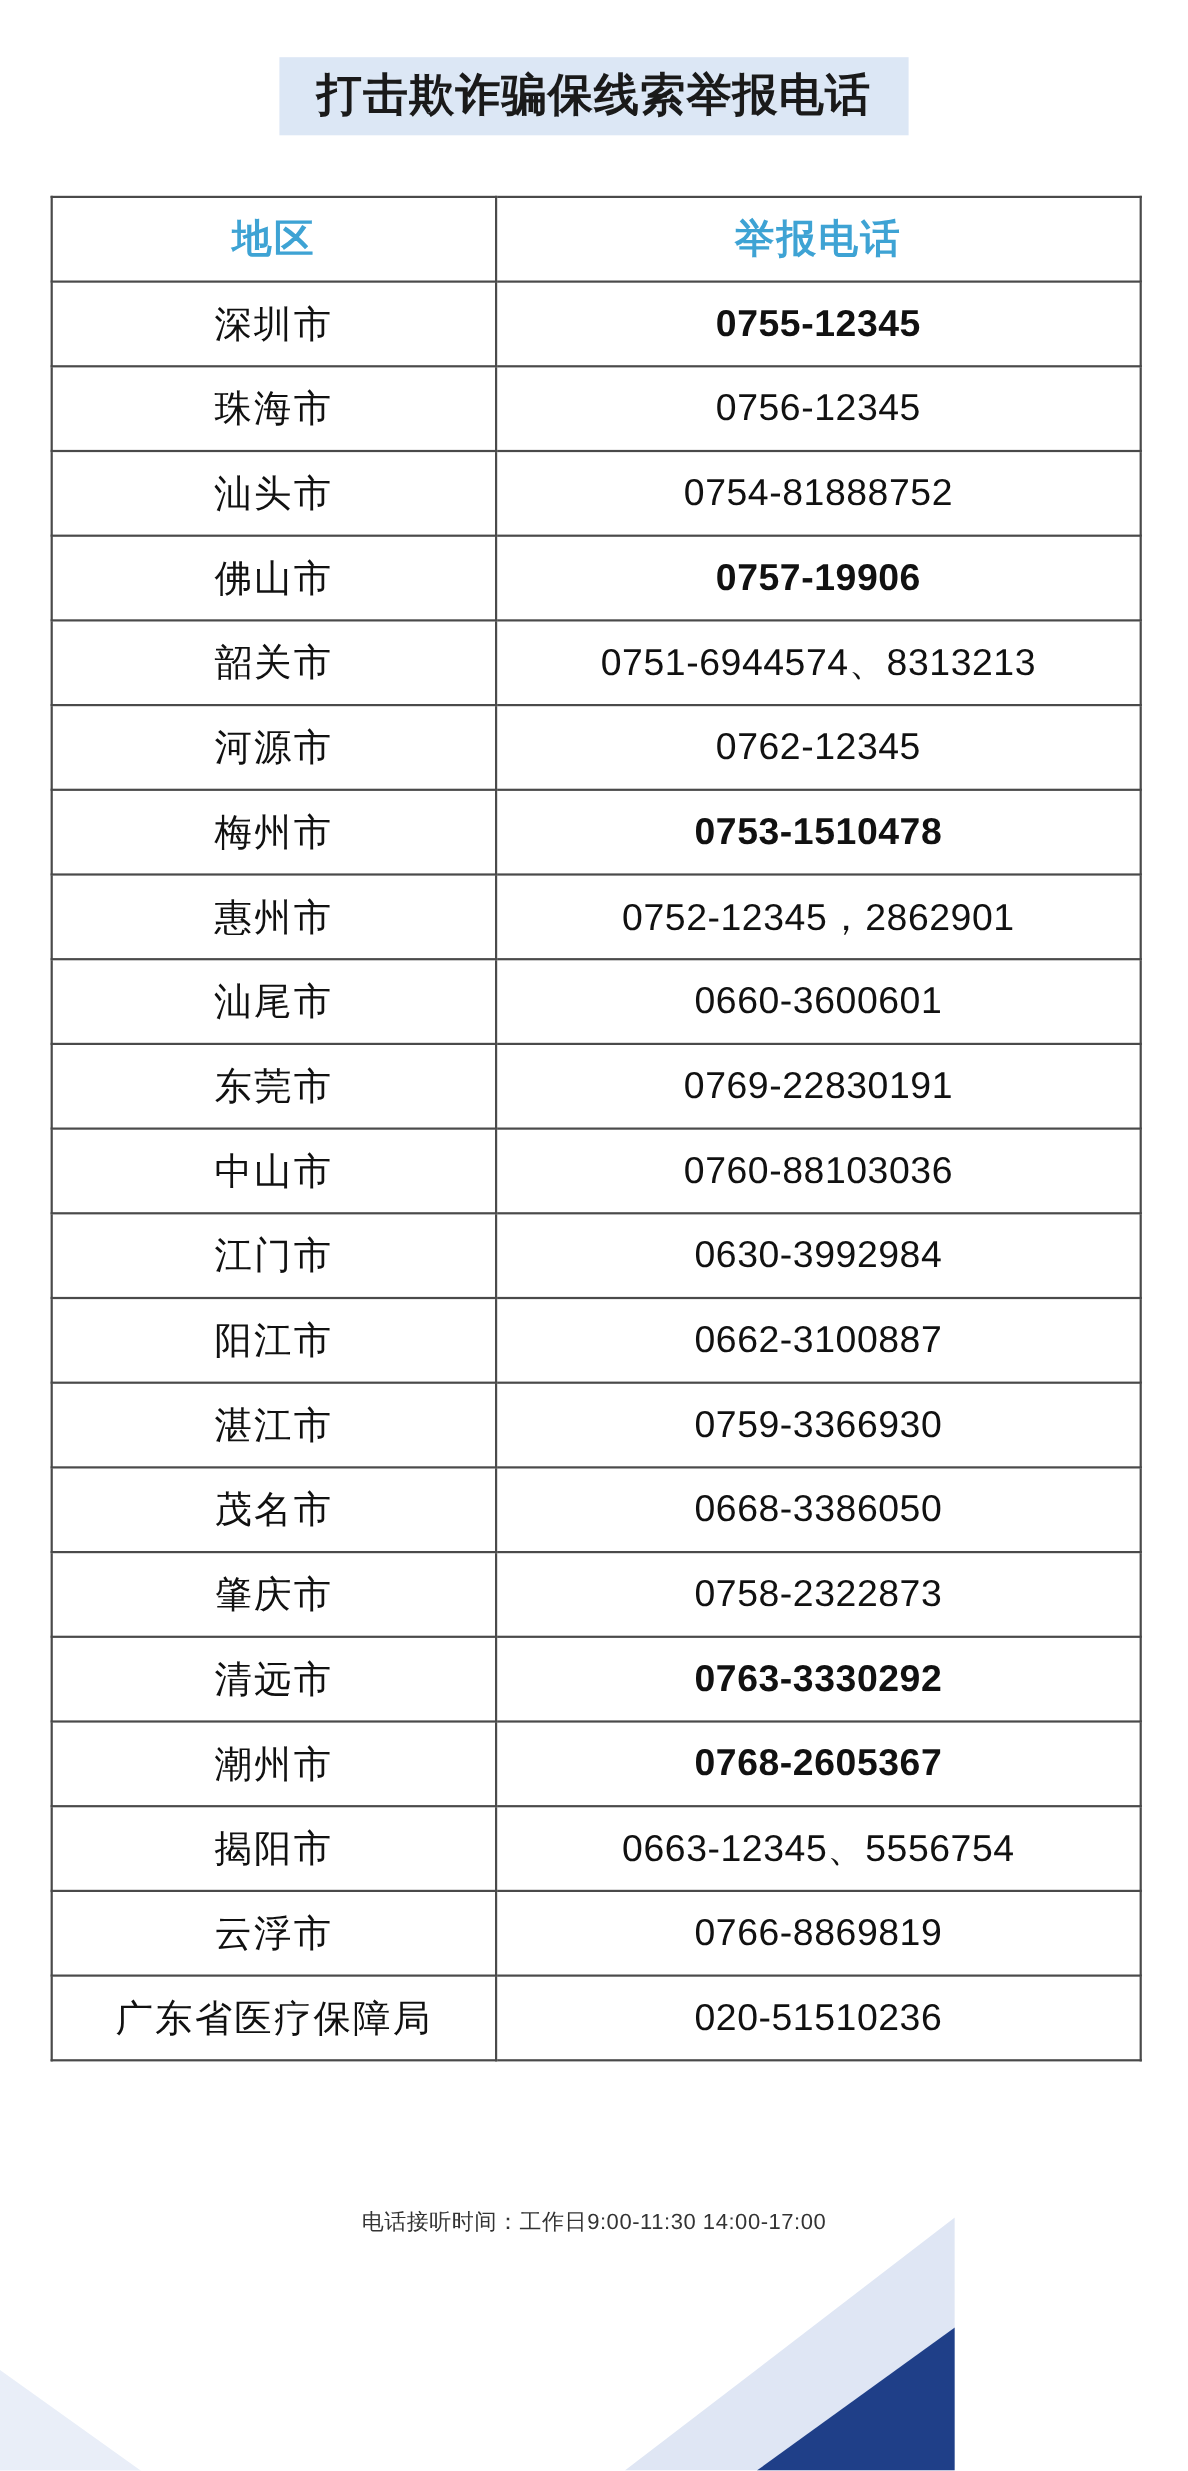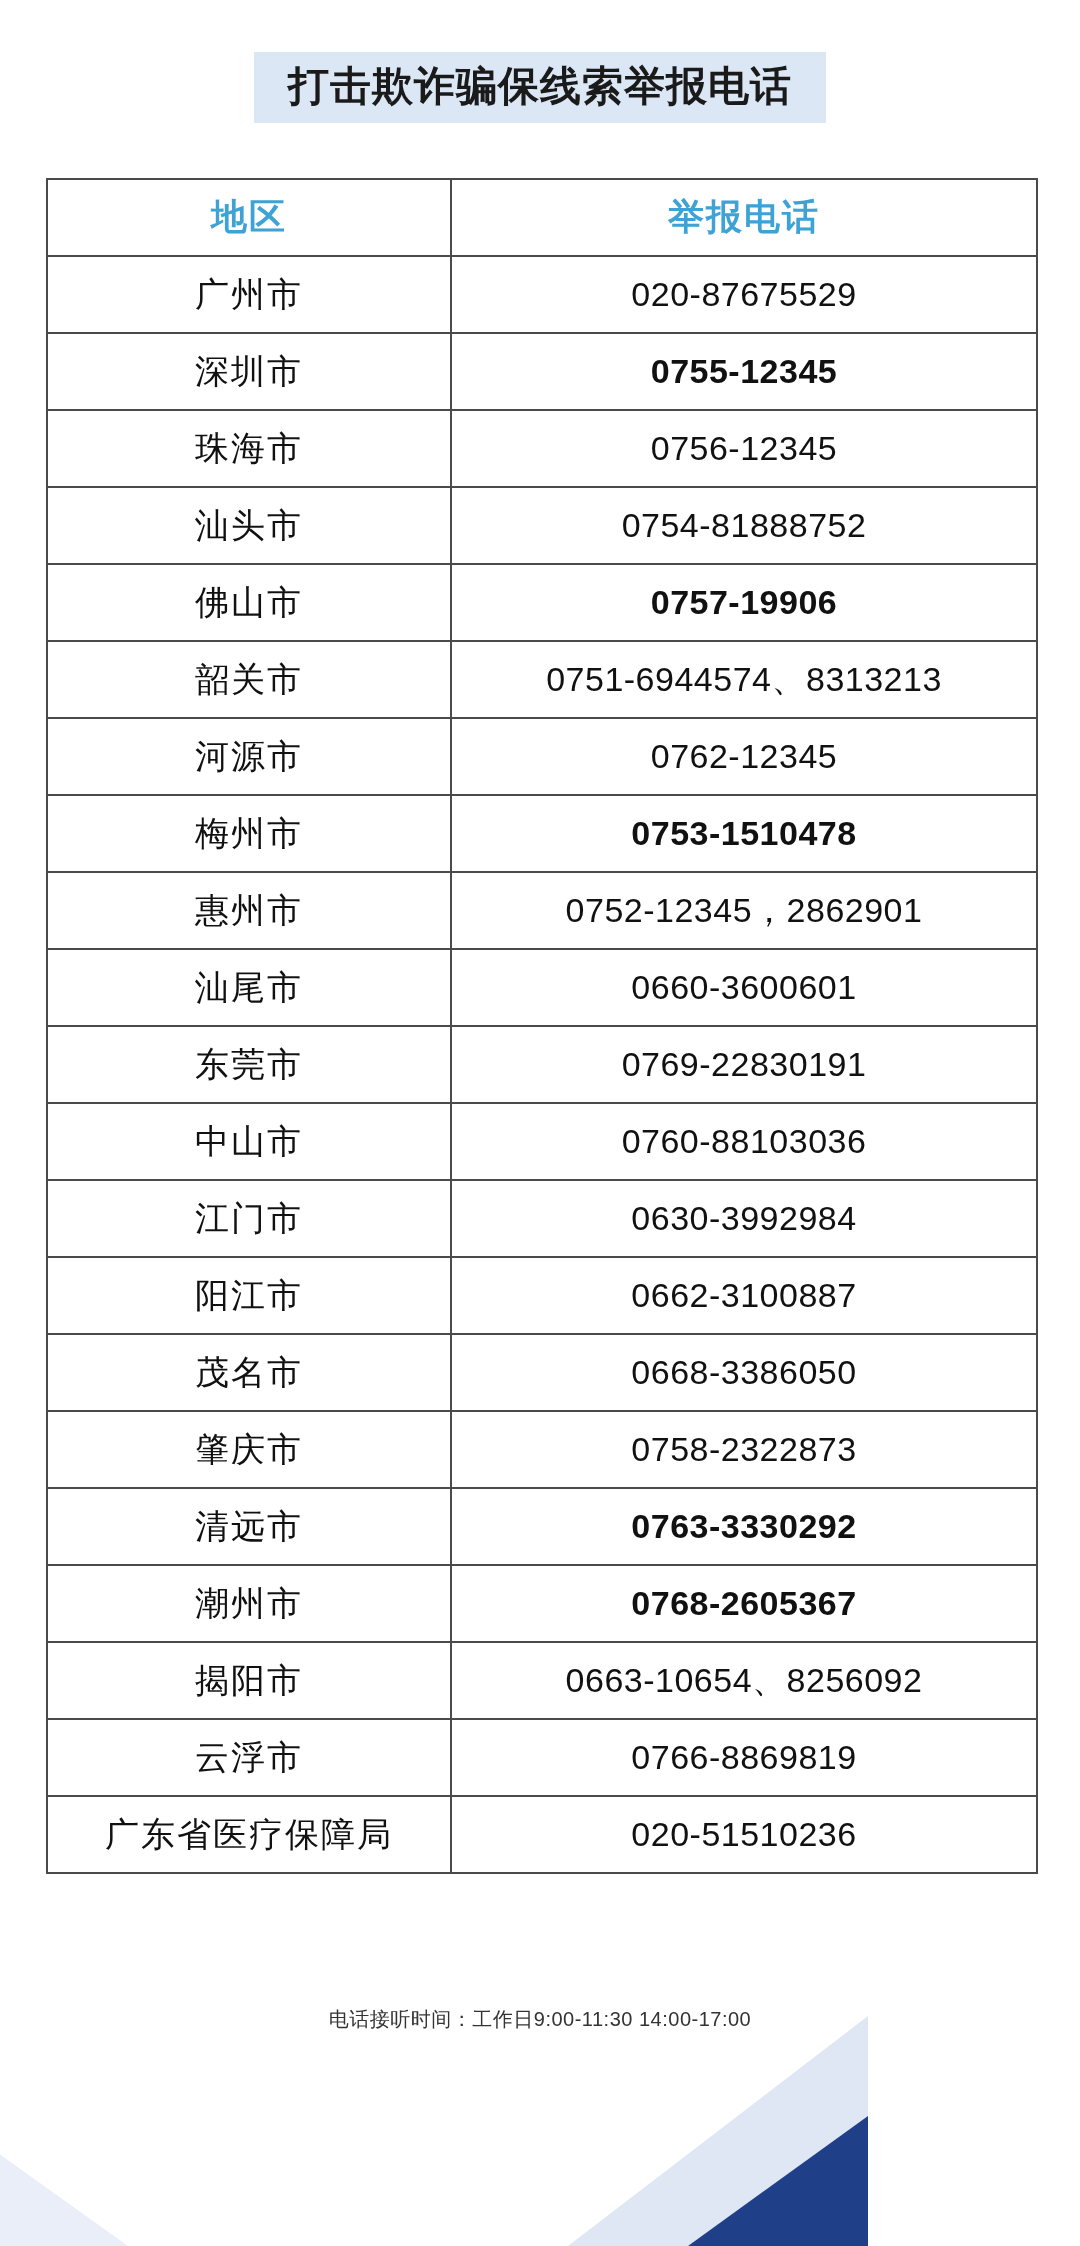--- a/index.html
+++ b/index.html
@@ -167,24 +167,20 @@
         <col class="phone">
       </colgroup>
       <thead>
         <tr>
           <th class="head-cell">地区</th>
           <th class="head-cell">举报电话</th>
         </tr>
       </thead>
       <tbody id="table-body">
           <tr>
-            <td class="region-cell">广州市</td>
-            <td class="phone-cell">020-87675529</td>
-          </tr>
-          <tr>
             <td class="region-cell">深圳市</td>
             <td class="phone-cell bold">0755-12345</td>
           </tr>
           <tr>
             <td class="region-cell">珠海市</td>
             <td class="phone-cell">0756-12345</td>
           </tr>
           <tr>
             <td class="region-cell">汕头市</td>
             <td class="phone-cell">0754-81888752</td>
@@ -223,38 +219,42 @@
           </tr>
           <tr>
             <td class="region-cell">江门市</td>
             <td class="phone-cell">0630-3992984</td>
           </tr>
           <tr>
             <td class="region-cell">阳江市</td>
             <td class="phone-cell">0662-3100887</td>
           </tr>
           <tr>
+            <td class="region-cell">湛江市</td>
+            <td class="phone-cell">0759-3366930</td>
+          </tr>
+          <tr>
             <td class="region-cell">茂名市</td>
             <td class="phone-cell">0668-3386050</td>
           </tr>
           <tr>
             <td class="region-cell">肇庆市</td>
             <td class="phone-cell">0758-2322873</td>
           </tr>
           <tr>
             <td class="region-cell">清远市</td>
             <td class="phone-cell bold">0763-3330292</td>
           </tr>
           <tr>
             <td class="region-cell">潮州市</td>
             <td class="phone-cell bold">0768-2605367</td>
           </tr>
           <tr>
             <td class="region-cell">揭阳市</td>
-            <td class="phone-cell">0663-10654、8256092</td>
+            <td class="phone-cell">0663-12345、5556754</td>
           </tr>
           <tr>
             <td class="region-cell">云浮市</td>
             <td class="phone-cell">0766-8869819</td>
           </tr>
           <tr>
             <td class="region-cell">广东省医疗保障局</td>
             <td class="phone-cell">020-51510236</td>
           </tr>
         </tbody>

